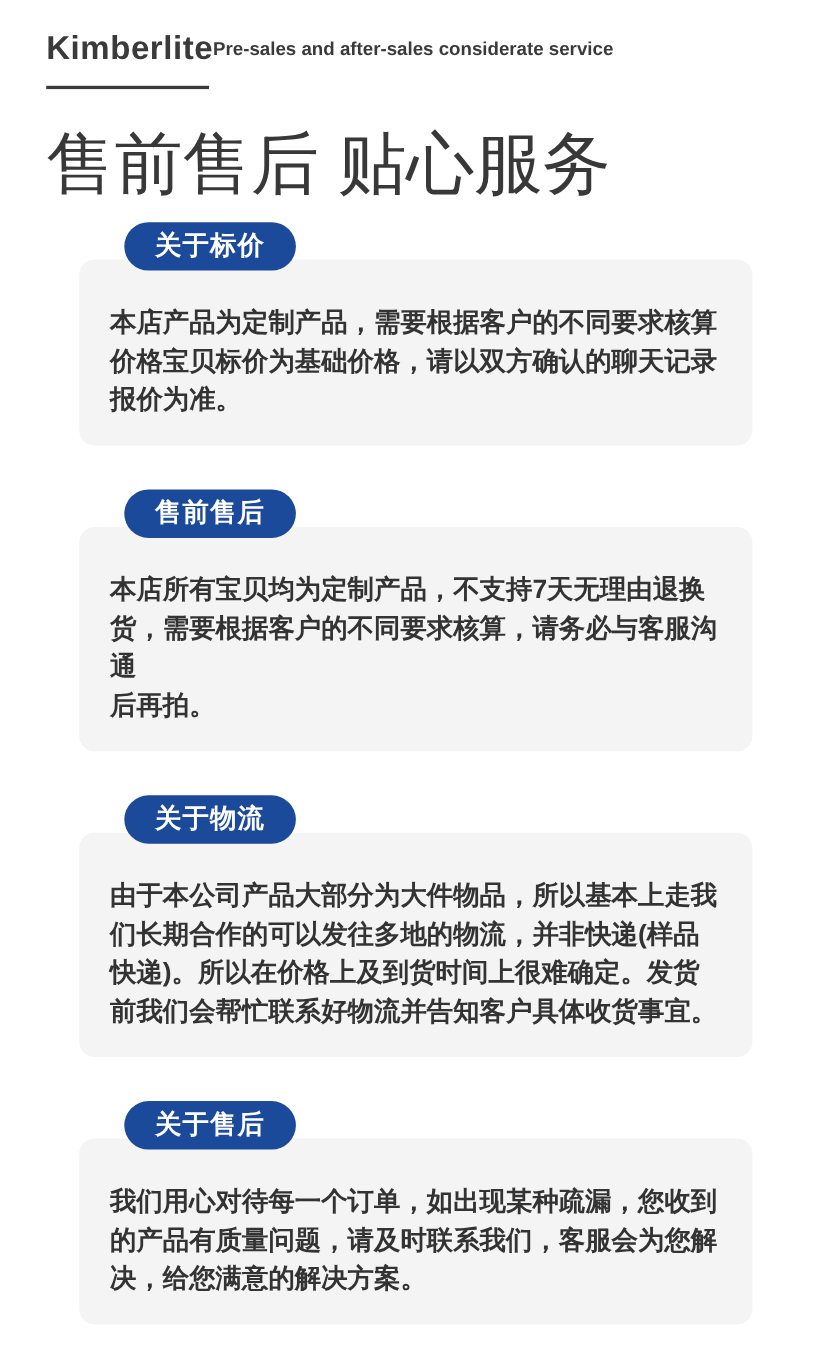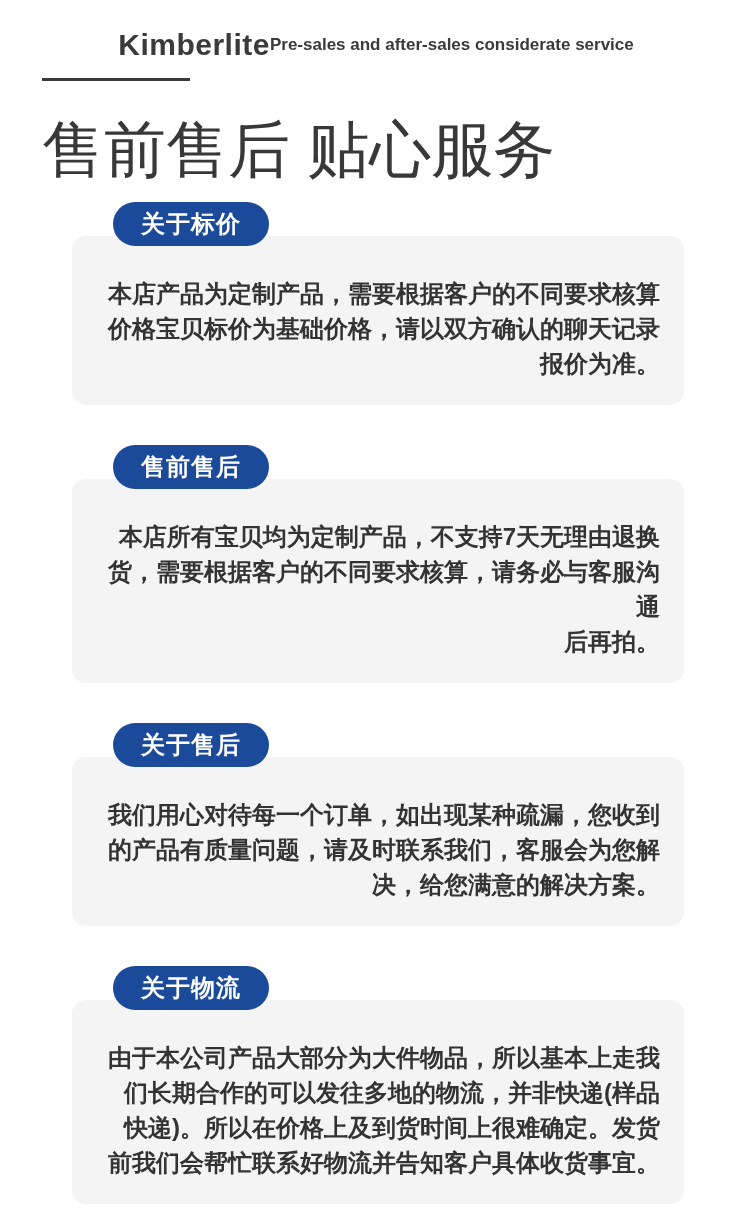--- a/index.html
+++ b/index.html
@@ -16,21 +16,21 @@
       overflow: hidden;
       font-family: "Liberation Sans", "DejaVu Sans", sans-serif;
       background: #ffffff;
     }
     .page { width: 750px; height: 1229px; background: #ffffff; }
 
     
     .header { margin: 28px 40px 0 42px; }
     .header-row {
       display: flex;
-      justify-content: center;
+      justify-content: flex-start;
       align-items: center;
     }
     .brand {
       font-size: 30px;
       font-weight: 700;
       letter-spacing: 0.5px;
       color: var(--brand-dark);
     }
     .tagline {
       font-size: 17px;
@@ -72,21 +72,20 @@
       padding: 8px 28px;
       border-radius: 23px;
       border: none;
     }
     .panel {
       position: relative;
       z-index: 1;
       background: var(--panel-gray);
       border-radius: 14px;
       padding: 40px 24px 24px 28px;
-      text-align: right;
     }
     .panel-text {
       font-size: 24px;
       line-height: 35px;
       font-weight: 700;
       color: var(--text-dark);
       white-space: pre-line;
       letter-spacing: 0px;
     }
   </style>
@@ -117,31 +116,31 @@
   <div class="section">
     <div class="pill">售前售后</div>
     <div class="panel">
       <div class="panel-text">本店所有宝贝均为定制产品，不支持7天无理由退换
 货，需要根据客户的不同要求核算，请务必与客服沟通
 后再拍。</div>
     </div>
   </div>
 
   <div class="section">
-    <div class="pill">关于售后</div>
-    <div class="panel">
-      <div class="panel-text">我们用心对待每一个订单，如出现某种疏漏，您收到
-的产品有质量问题，请及时联系我们，客服会为您解
-决，给您满意的解决方案。</div>
-    </div>
-  </div>
-
-  <div class="section">
     <div class="pill">关于物流</div>
     <div class="panel">
       <div class="panel-text">由于本公司产品大部分为大件物品，所以基本上走我
 们长期合作的可以发往多地的物流，并非快递(样品
 快递)。所以在价格上及到货时间上很难确定。发货
 前我们会帮忙联系好物流并告知客户具体收货事宜。</div>
     </div>
   </div>
 
+  <div class="section">
+    <div class="pill">关于售后</div>
+    <div class="panel">
+      <div class="panel-text">我们用心对待每一个订单，如出现某种疏漏，您收到
+的产品有质量问题，请及时联系我们，客服会为您解
+决，给您满意的解决方案。</div>
+    </div>
+  </div>
+
 </div>
 
 </body></html>

